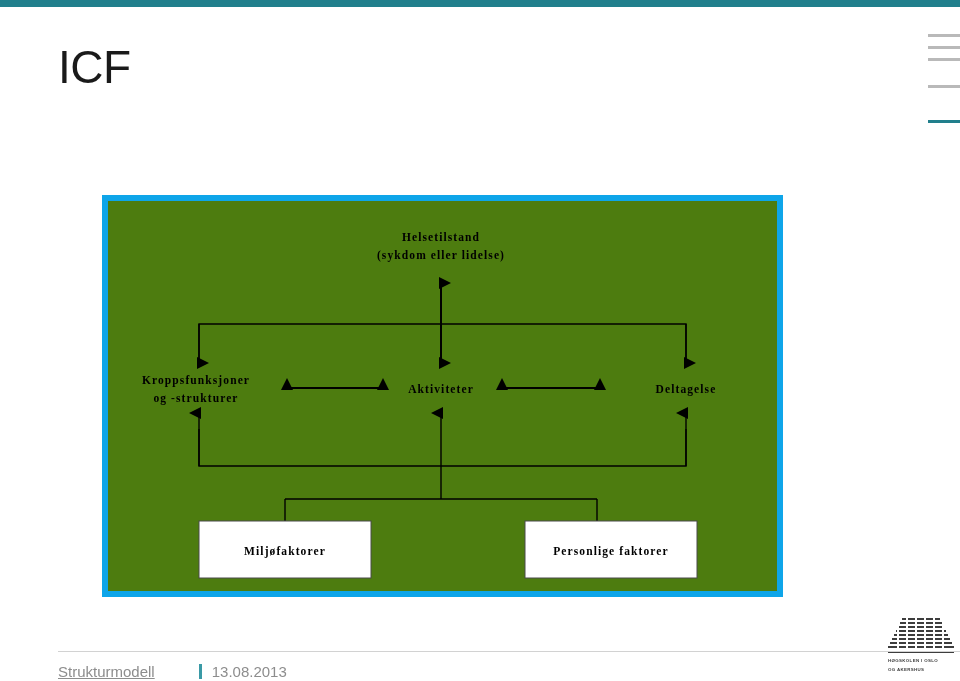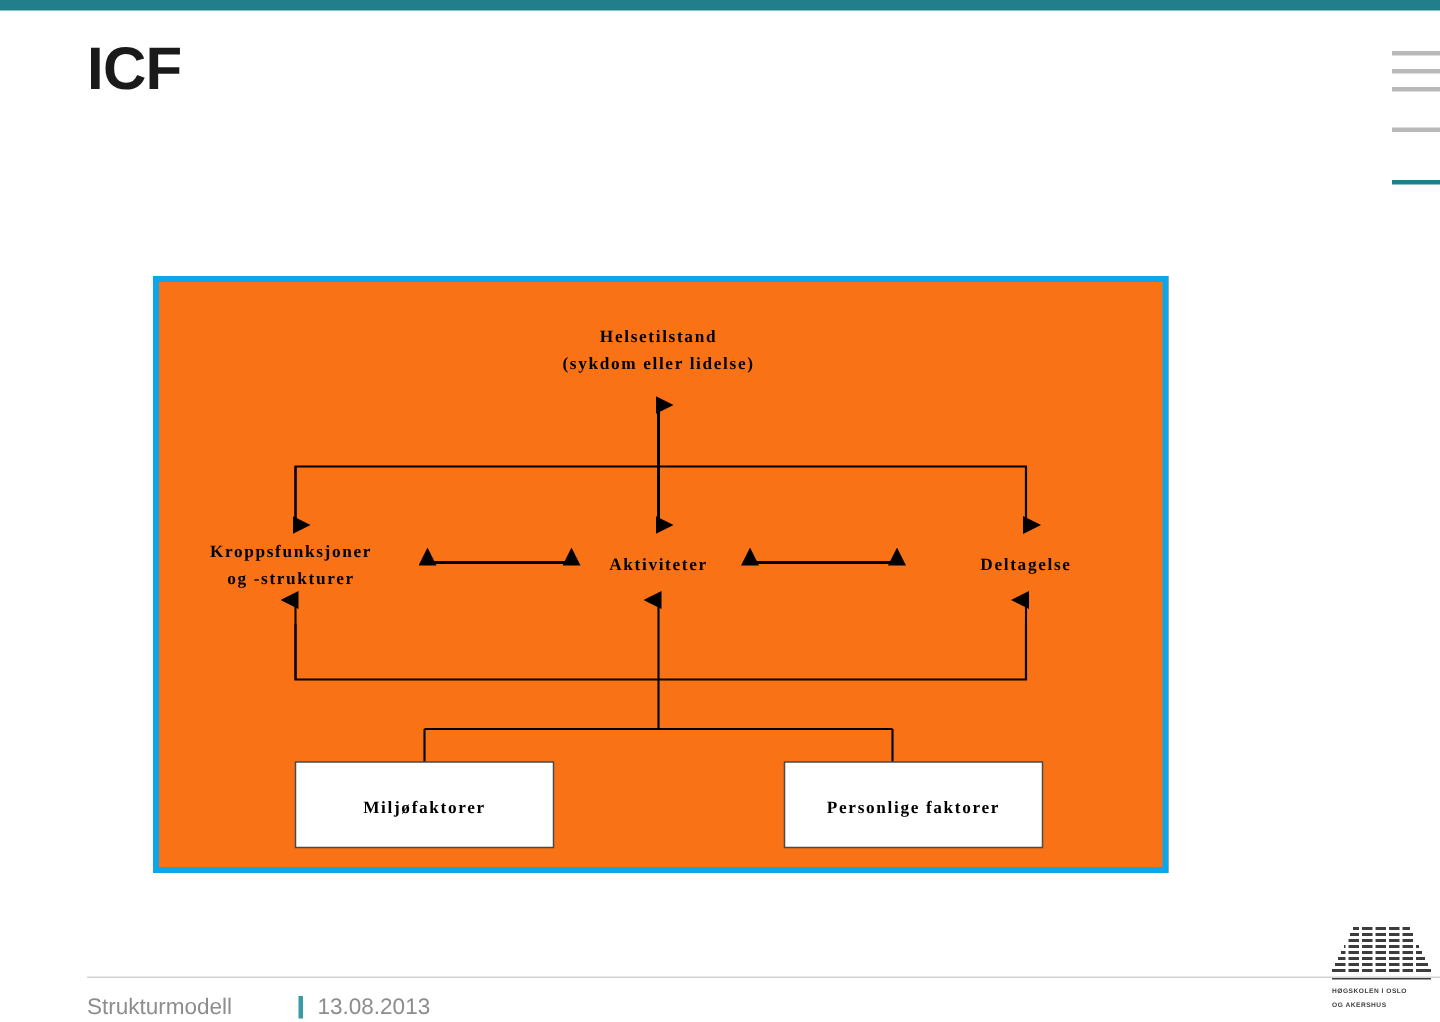--- a/index.html
+++ b/index.html
@@ -23,23 +23,23 @@
     left: 0; top: 0;
     width: 960px;
     height: 7px;
     background: #217f8c;
   }
 
   
   .slide-title {
     position: absolute;
     left: 58px;
-    top: 26px;
-    font-size: 40px;
-    font-weight: bold;
+    top: 44px;
+    font-size: 46px;
+    font-weight: normal;
     letter-spacing: -0.5px;
     color: #1a1a1a;
     line-height: 1;
   }
 
   
   .rule-stack {
     position: absolute;
     right: 0px;
     top: 34px;
@@ -65,25 +65,25 @@
     top: 120px;
     width: 32px;
     height: 3px;
     background: #217f8c;
   }
 
   
   .diagram {
     position: absolute;
     left: 102px;
-    top: 184px;
+    top: 195px;
     width: 669px;
     height: 390px;
-    border: 4px solid #0ea5e9;
-    background: #f97316;
+    border: 6px solid #0ea5e9;
+    background: #4d7c0f;
   }
   .diagram svg { display:block; }
 
   .dg-text {
     font-family: "Liberation Serif", serif;
     font-weight: bold;
     font-size: 11.5px;
     letter-spacing: 1.1px;
     fill: #000000;
   }
@@ -100,21 +100,21 @@
   .footer {
     position: absolute;
     left: 58px;
     top: 660px;
     height: 22px;
     display: flex;
     align-items: center;
     font-size: 15px;
     color: #8d8d8d;
   }
-  .footer .f-label { margin-right: 44px; }
+  .footer .f-label { margin-right: 44px; text-decoration: underline; }
   .footer .f-sep {
     width: 3px;
     height: 15px;
     background: #3a9aa6;
     margin-right: 10px;
   }
   .footer .f-date { }
 
   
   .logo {

